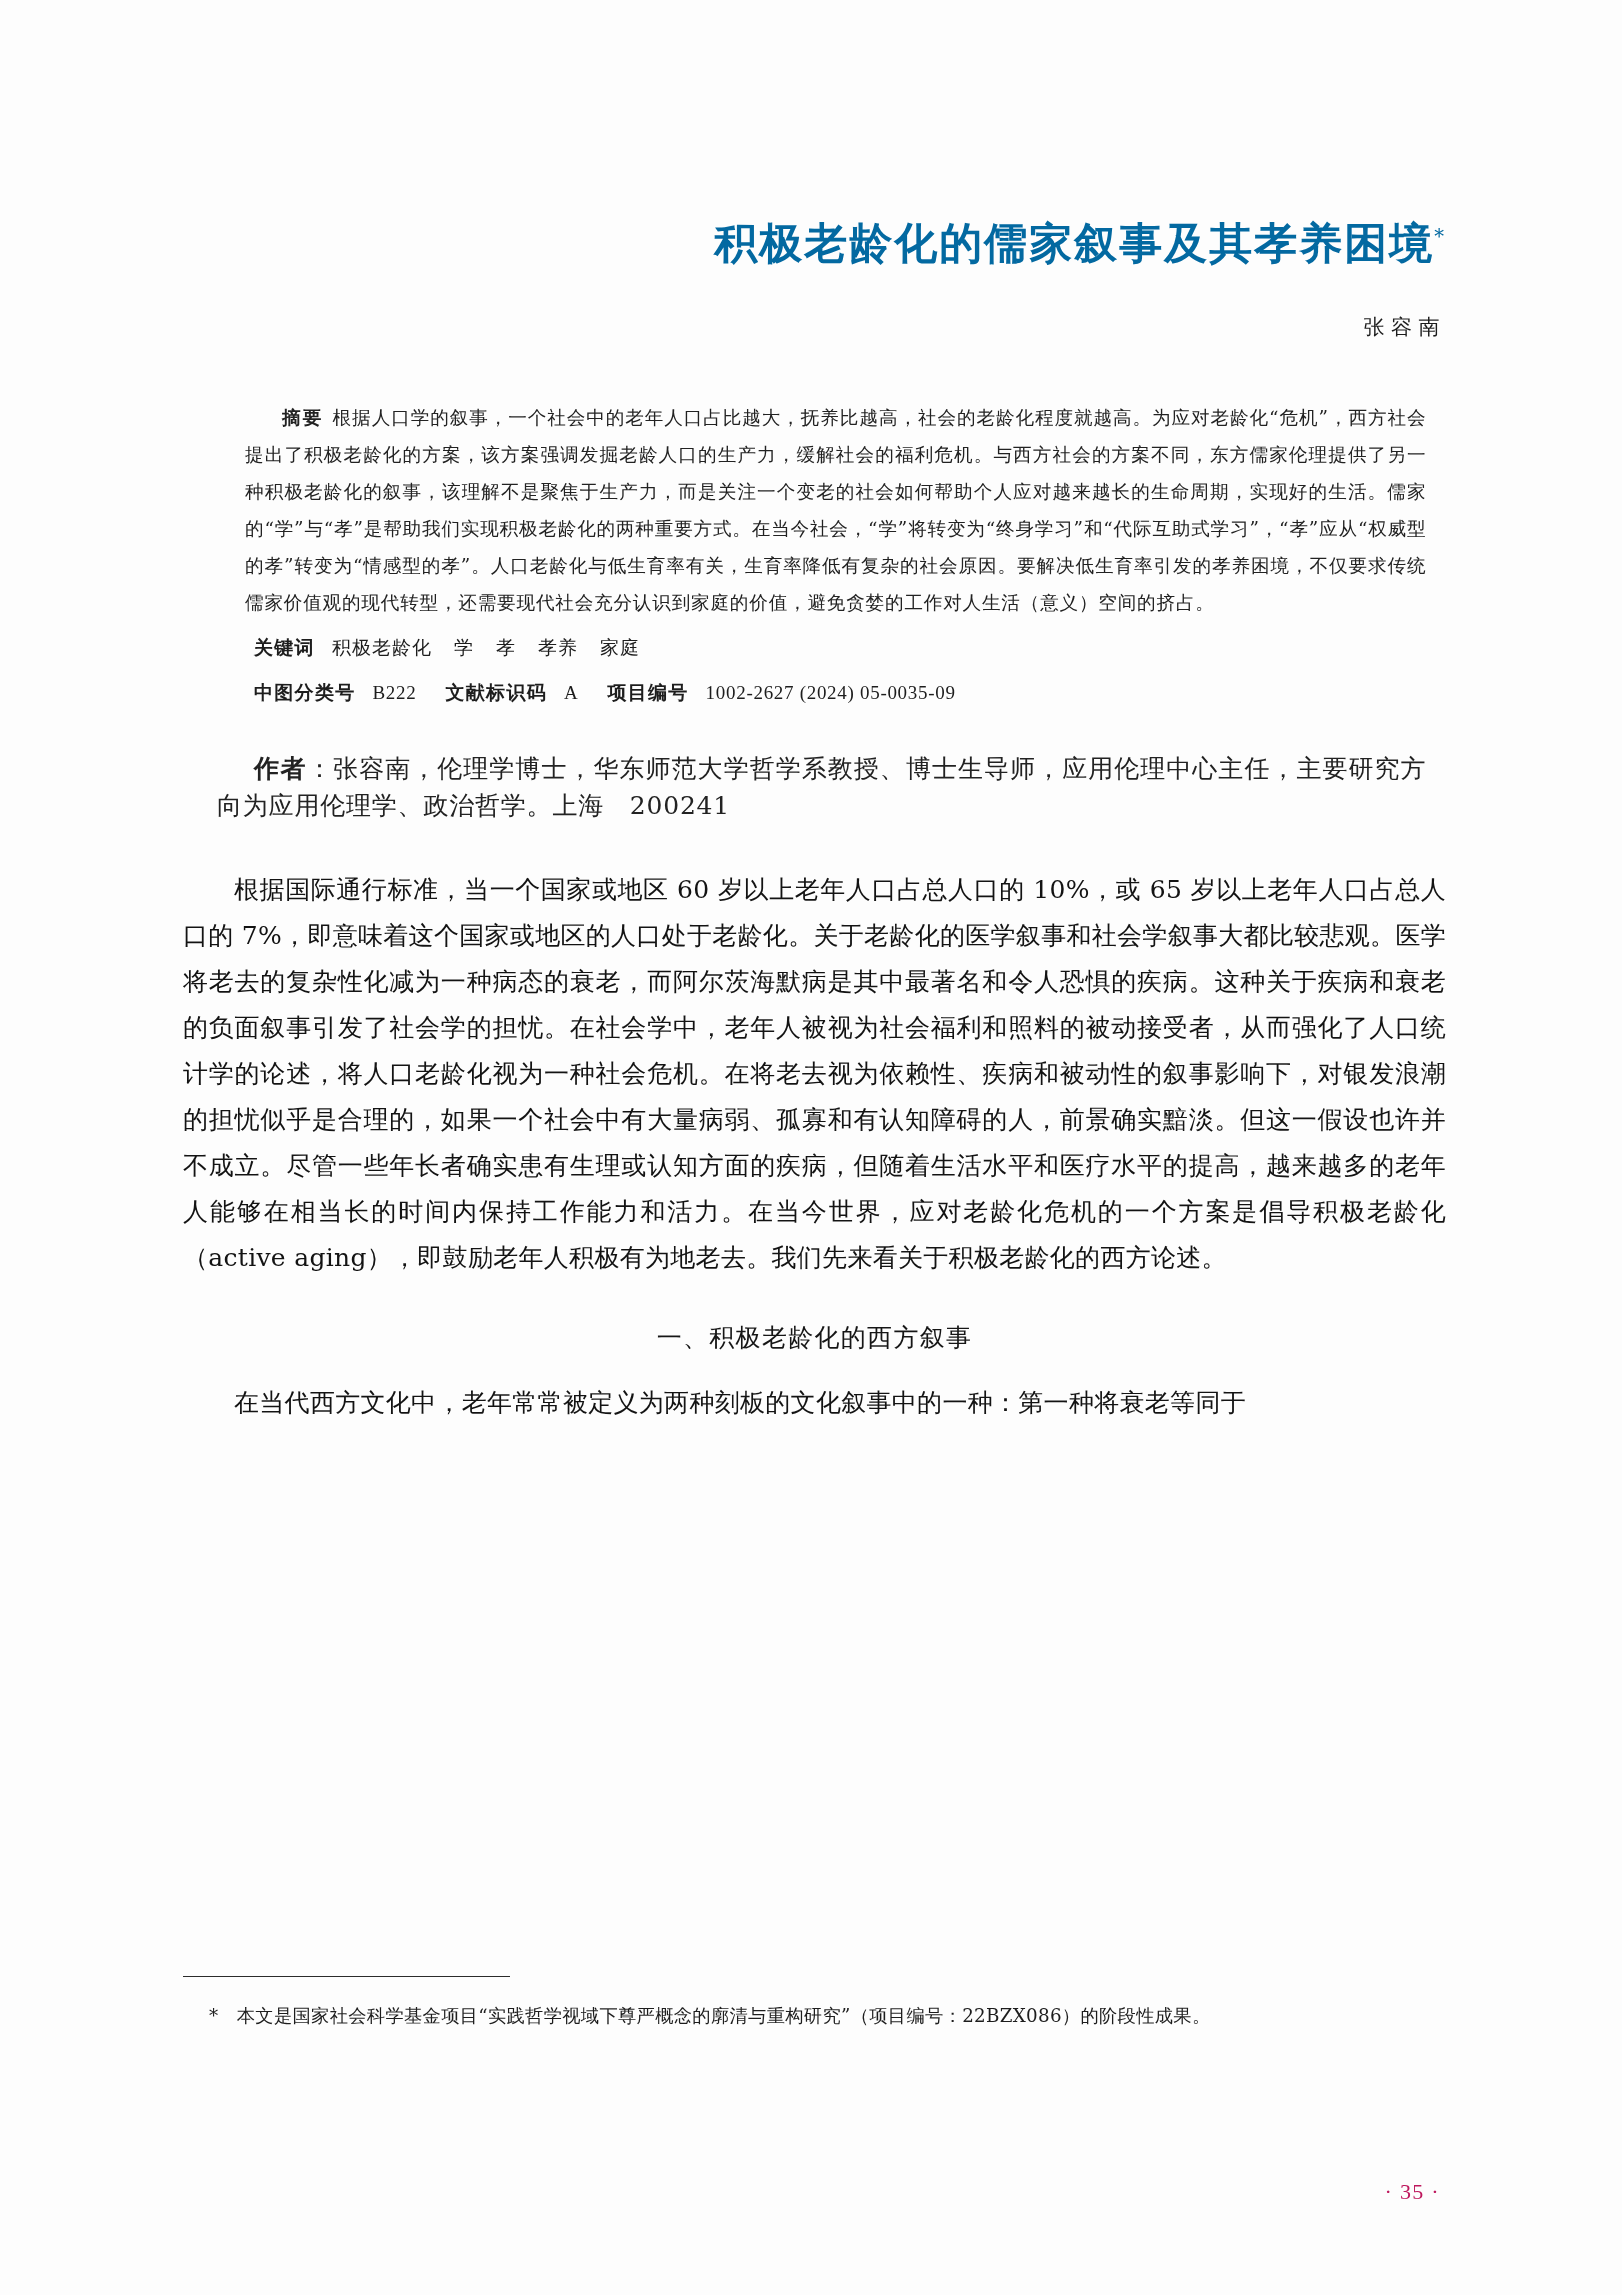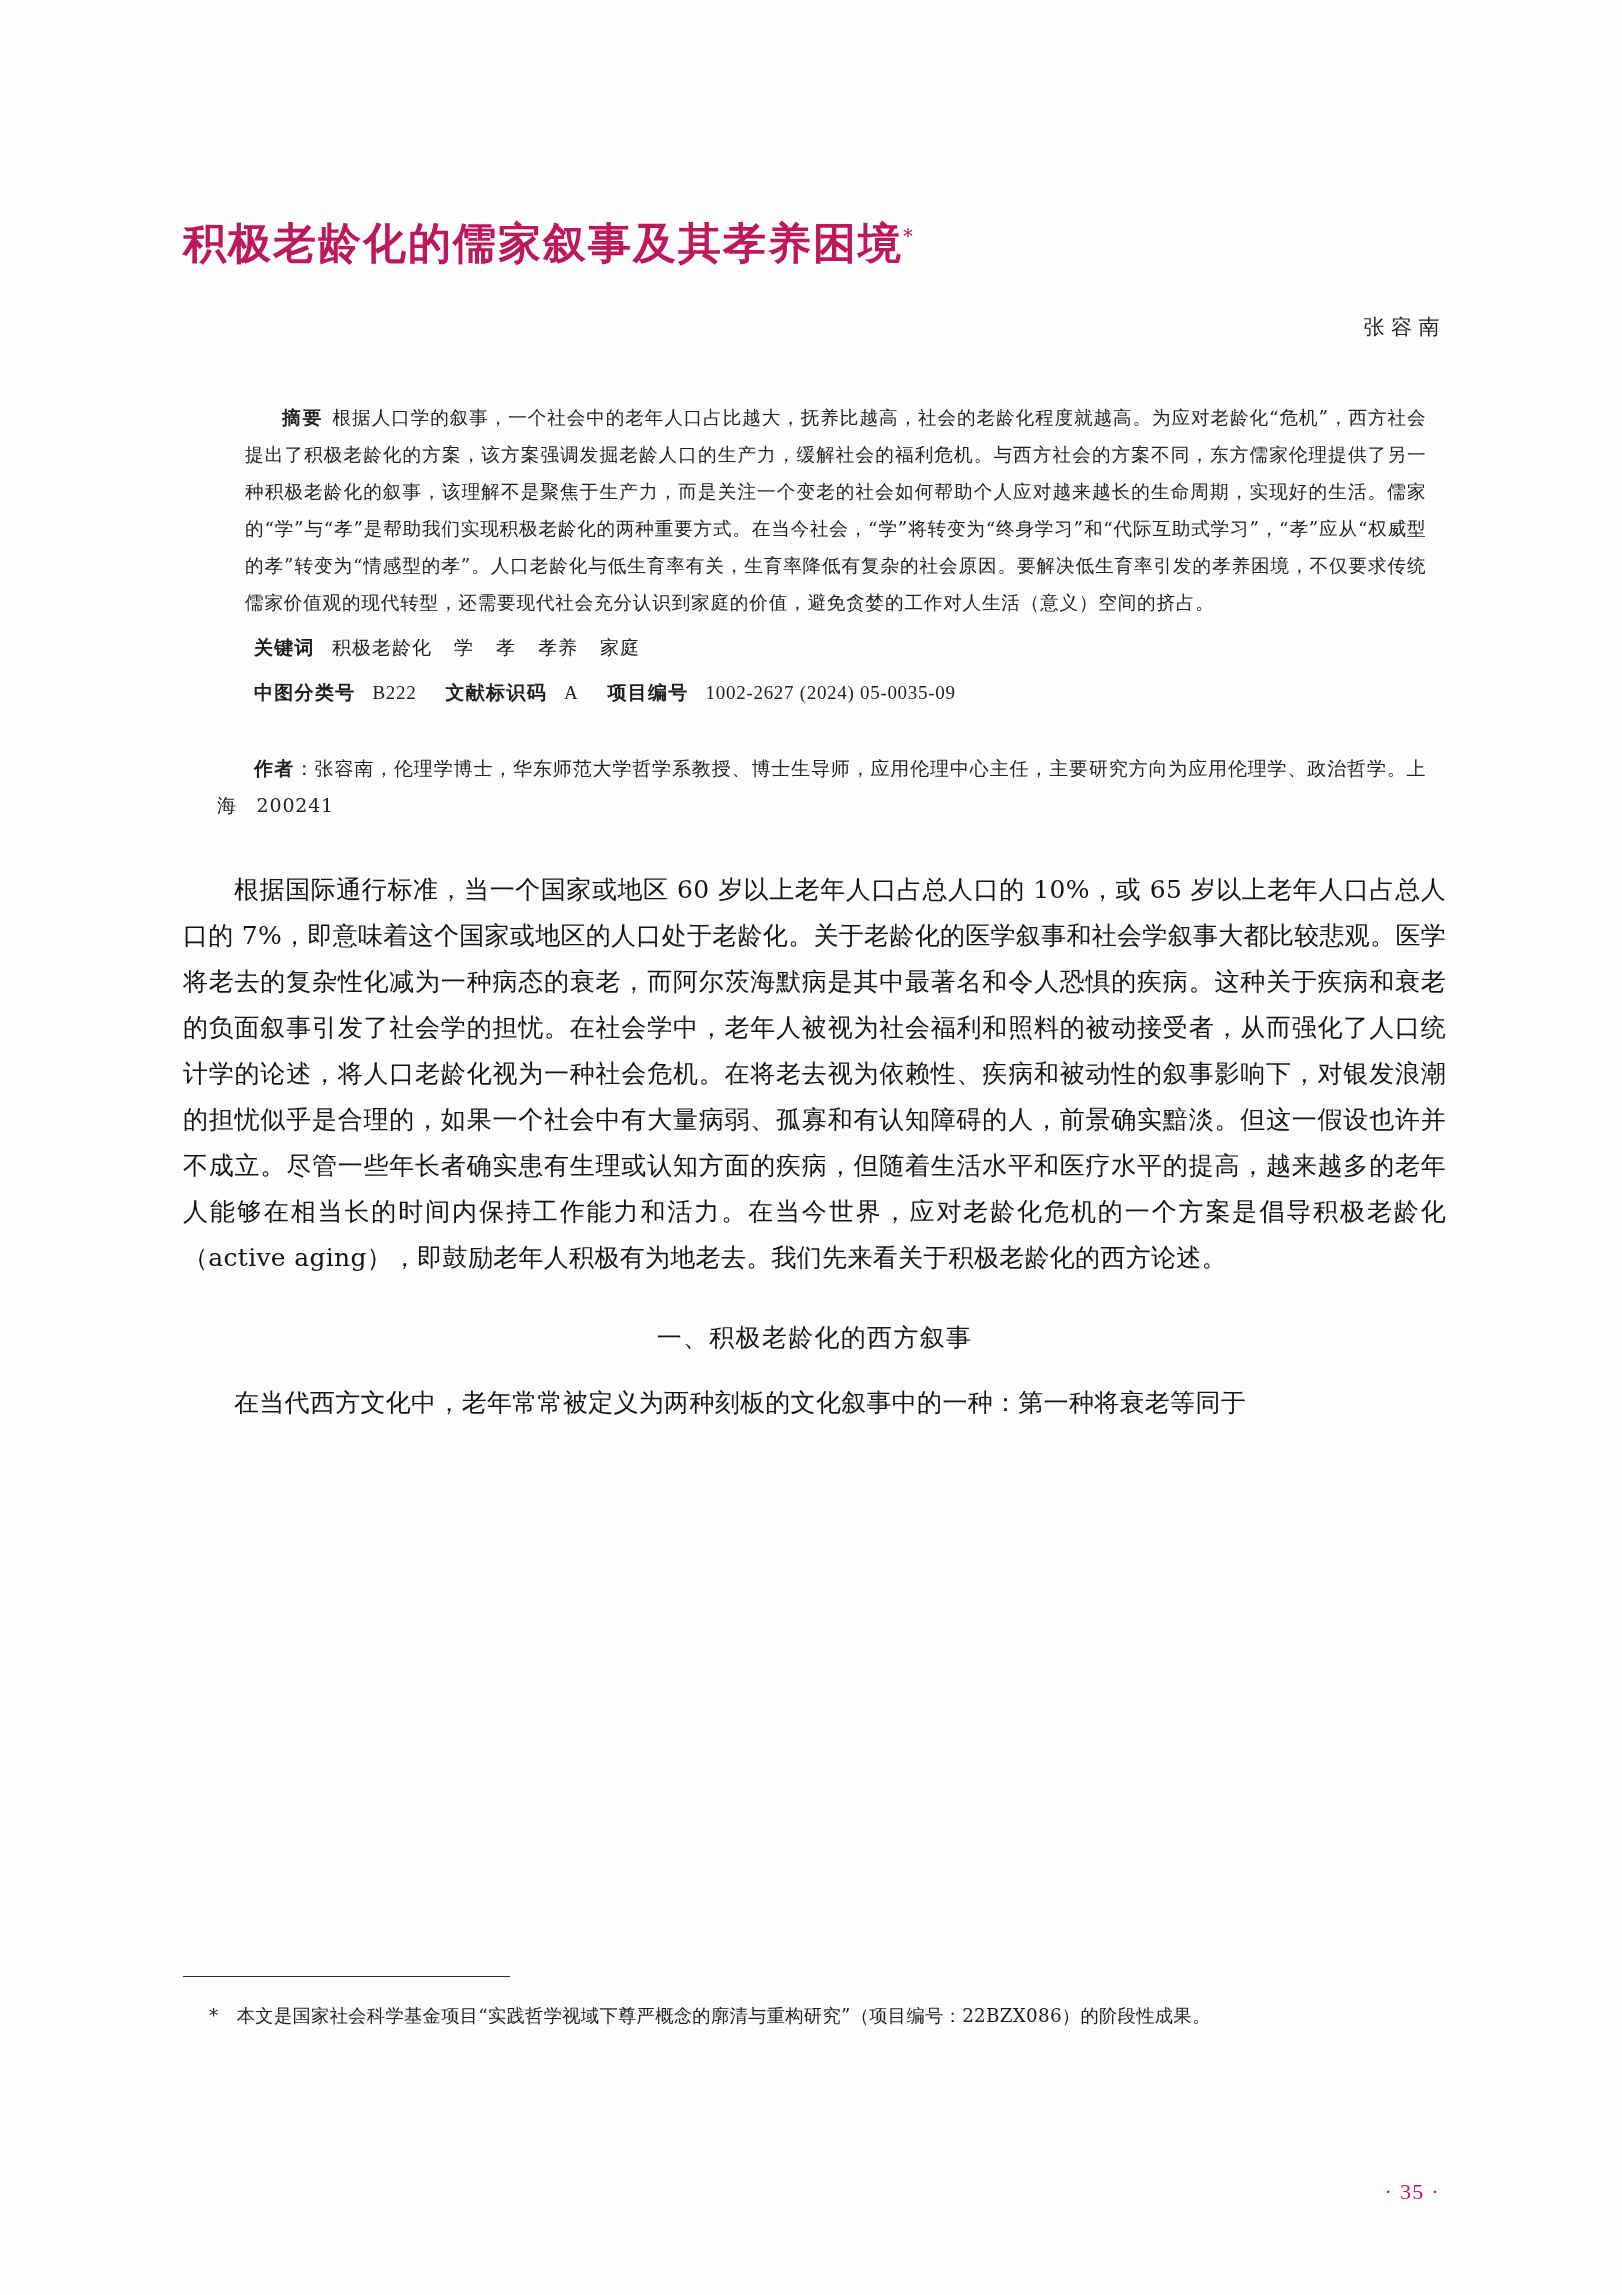--- a/index.html
+++ b/index.html
@@ -25,25 +25,25 @@
   }
   .content {
     position: absolute;
     left: 183px;
     top: 216px;
     width: 1263px;
   }
 
   
   .title {
-    text-align: left;
+    text-align: right;
     font-size: 43px;
     font-weight: 700;
     letter-spacing: 2px;
-    color: #be185d;
+    color: #0369a1;
     font-family: "DejaVu Serif", "Liberation Serif", serif;
     margin: 0 0 6.5px 0;
     line-height: 1.3;
   }
   .title sup {
     font-size: 19.6px;
     vertical-align: super;
     font-weight: 400;
   }
   .author {
@@ -97,21 +97,21 @@
   .cls-line .val {
     margin-right: 29px;
     font-family: "Liberation Serif", serif;
     text-align: center;
   }
 
   .bio {
     margin-top: 39px;
     padding-left: 34px;
     padding-right: 19.6px;
-    font-size: 19px;
+    font-size: 25px;
     line-height: 37px;
     letter-spacing: 0.8px;
     text-align: justify;
     text-indent: 37px;
     color: #222;
     font-family: "DejaVu Serif", "Liberation Serif", serif;
   }
   .bio .lbl {
     font-weight: 700;
     letter-spacing: 1.3px;

